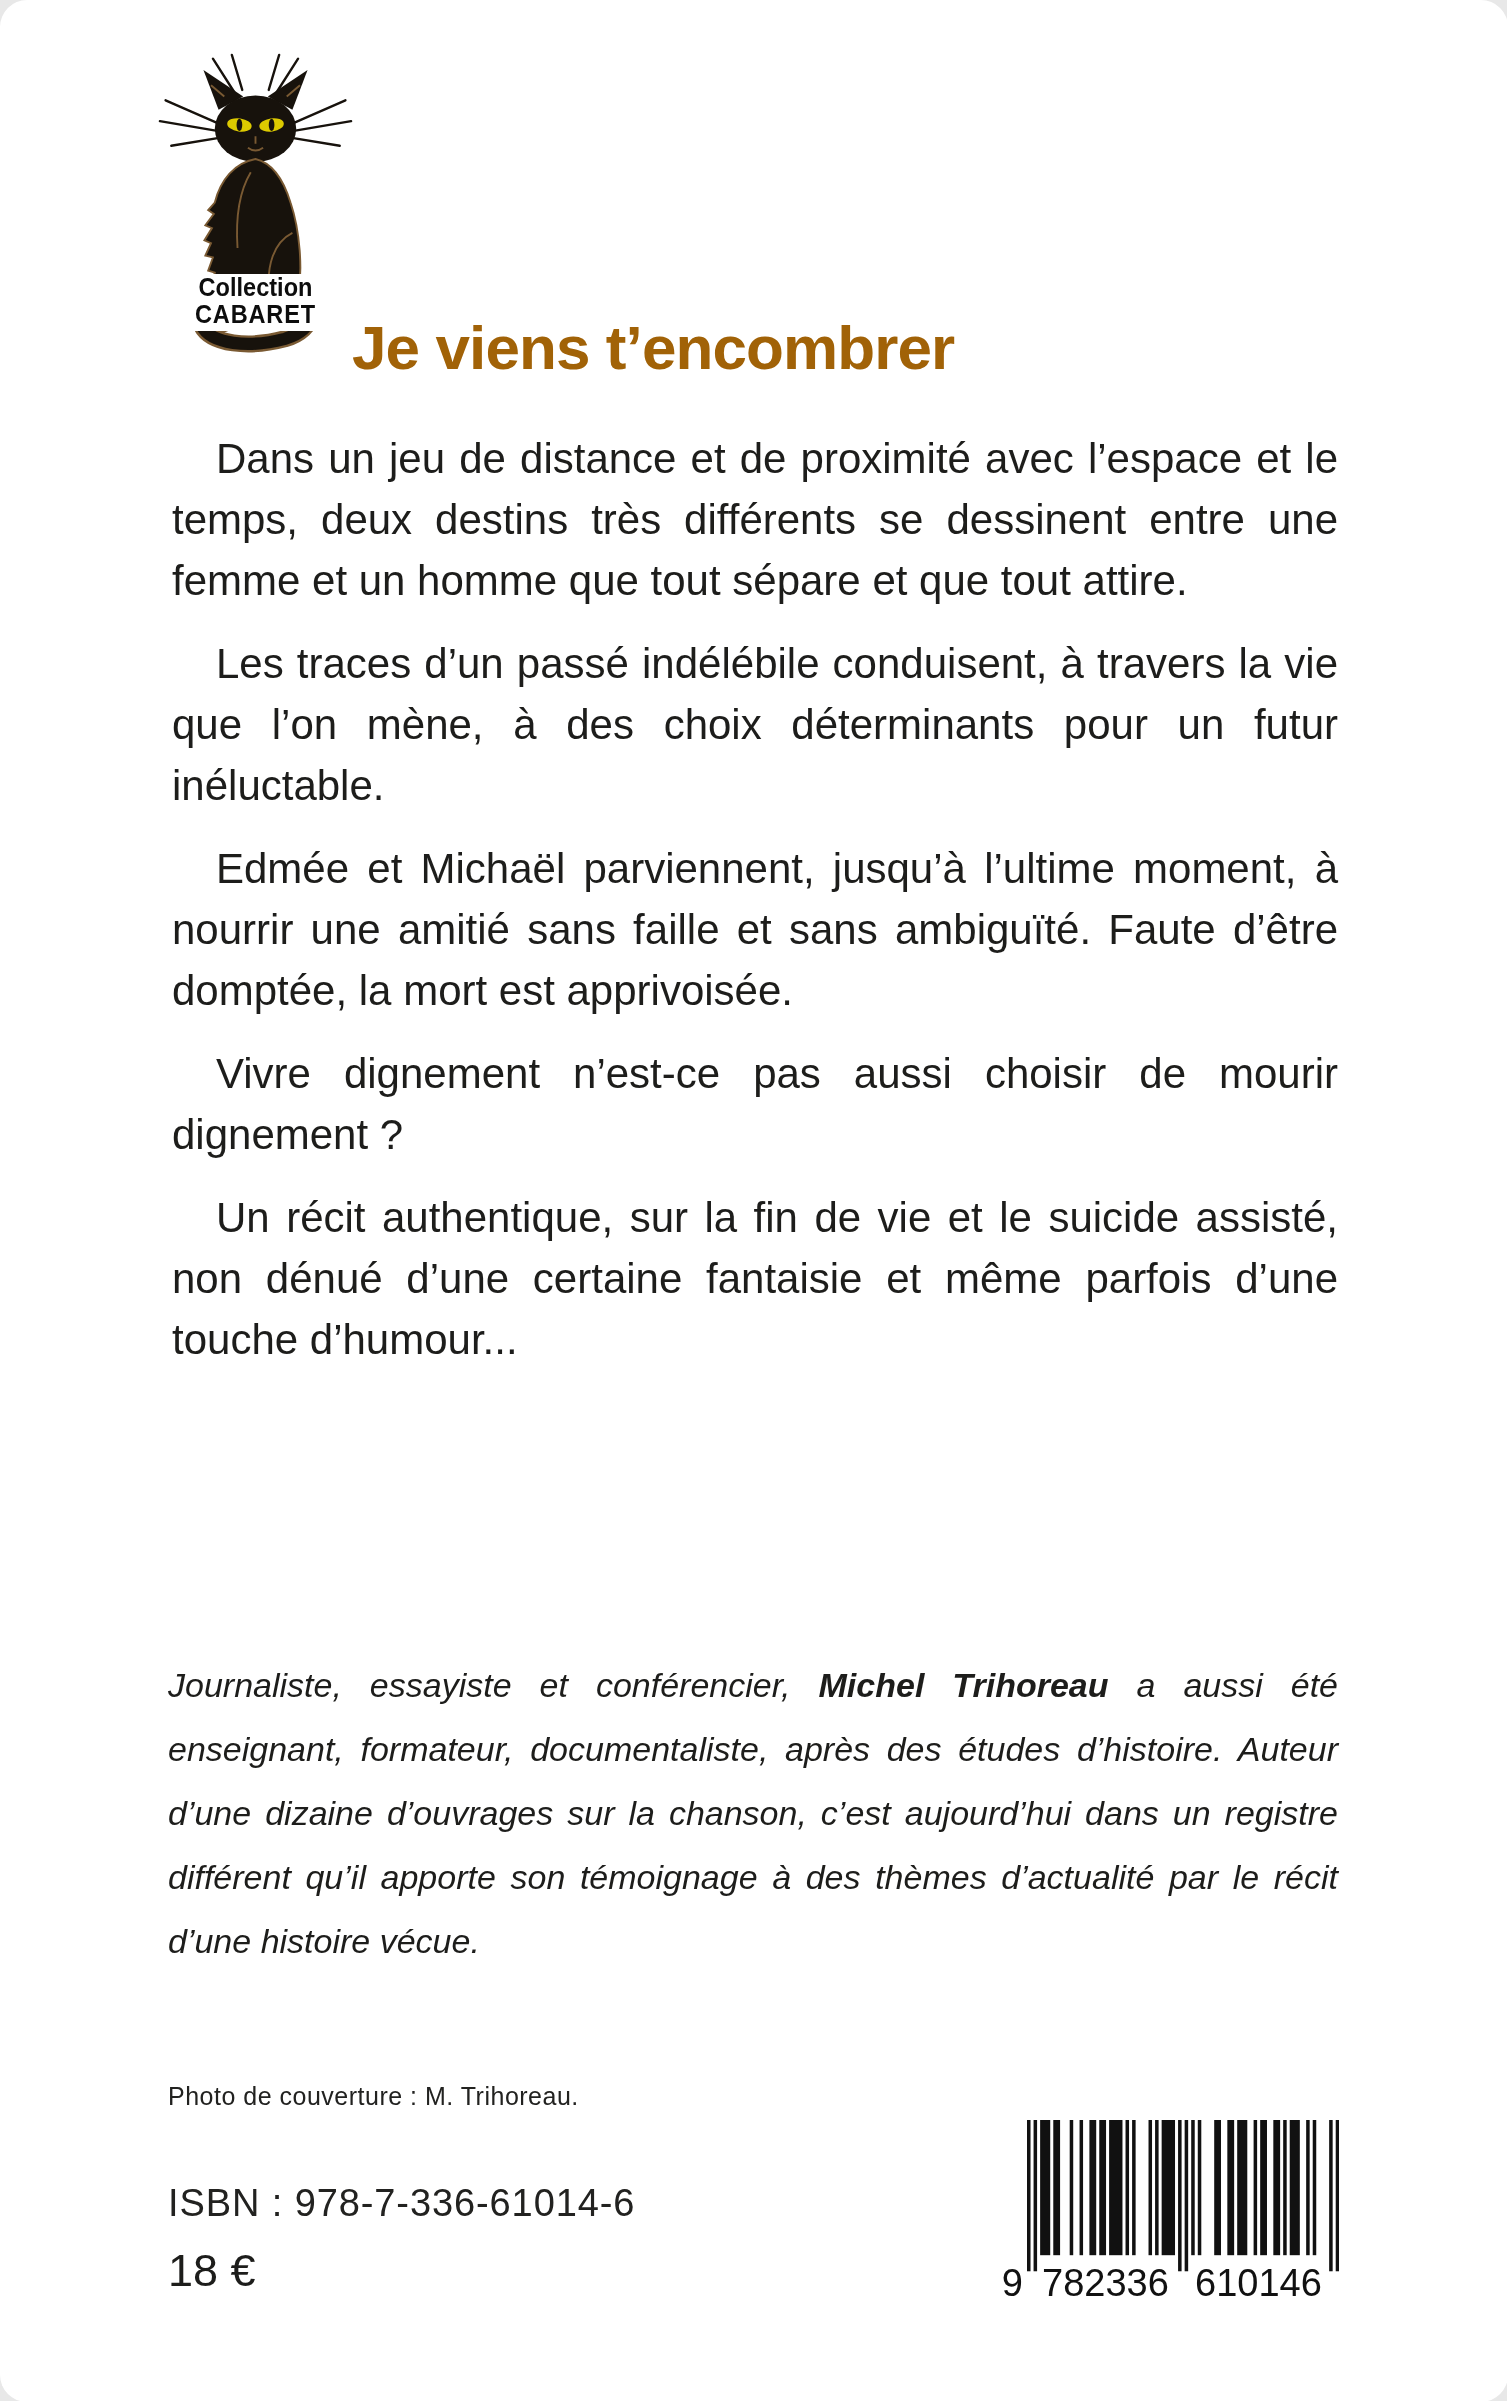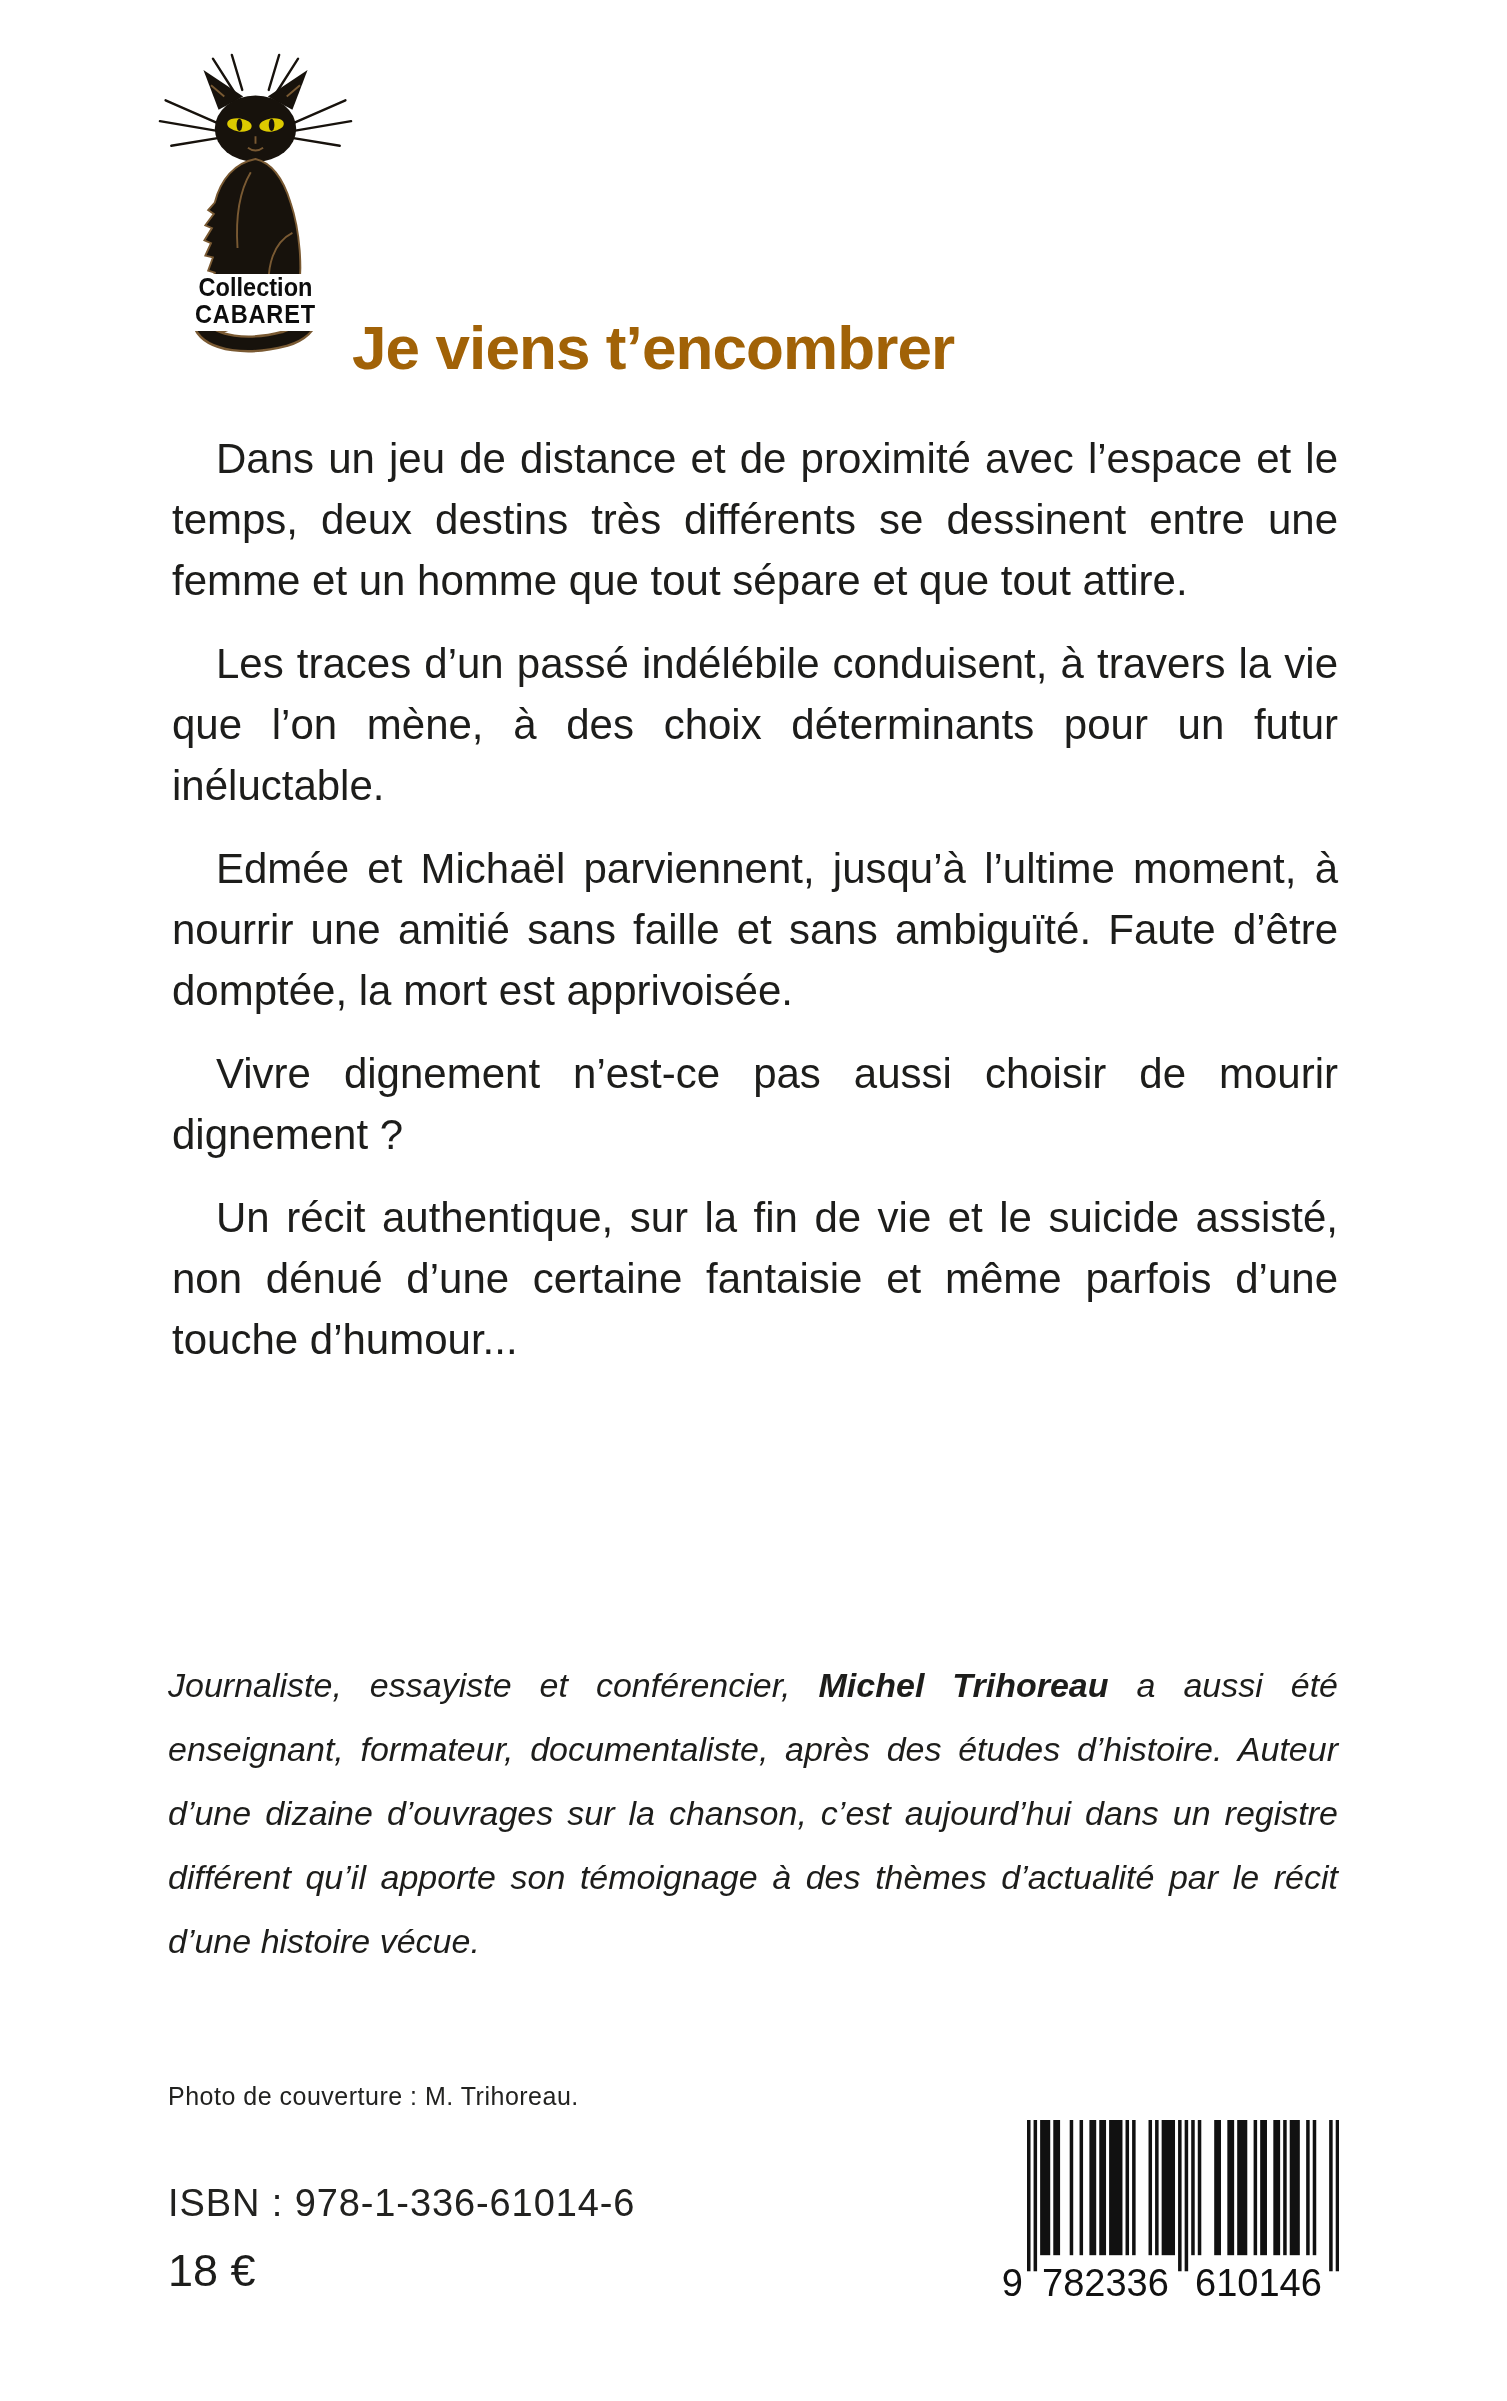--- a/index.html
+++ b/index.html
@@ -4,20 +4,21 @@
 <style>
   html,body{margin:0;padding:0;background:#e8e8e8;}
   .page{
     position:relative;
     width:1508px;height:2402px;
     background:#ffffff;
     font-family:"Liberation Sans", sans-serif;
     color:#1d1d1b;
     overflow:hidden;
     margin:0 auto;
+    border-radius:27px;
   }
   
   .logo{position:absolute;left:156px;top:53px;width:199px;height:301px;}
   .logo svg{position:absolute;left:0;top:0;width:199px;height:301px;}
   .logo-text{
     position:absolute;left:4.7px;top:221px;width:189px;height:57px;
     background:#ffffff;text-align:center;
     font-weight:700;line-height:27.4px;letter-spacing:0px;color:#0d0d0d;
   }
   .logo-line1{font-size:25.6px;display:block;transform:scaleX(0.92);}
@@ -119,21 +120,21 @@
     <p>Edmée et Michaël parviennent, jusqu’à l’ultime moment, à nourrir une amitié sans faille et sans ambiguïté. Faute d’être domptée, la mort est apprivoisée.</p>
     <p>Vivre dignement n’est-ce pas aussi choisir de mourir dignement ?</p>
     <p>Un récit authentique, sur la fin de vie et le suicide assisté, non dénué d’une certaine fantaisie et même parfois d’une touche d’humour...</p>
   </div>
 
   <div class="bio">
     <span>Journaliste, essayiste et conférencier, </span><span class="author">Michel Trihoreau</span><span> a aussi été enseignant, formateur, documentaliste, après des études d’histoire. Auteur d’une dizaine d’ouvrages sur la chanson, c’est aujourd’hui dans un registre différent qu’il apporte son témoignage à des thèmes d’actualité par le récit d’une histoire vécue.</span>
   </div>
 
   <div class="photo-credit">Photo de couverture : M. Trihoreau.</div>
-  <div class="isbn">ISBN : 978-1-336-61014-6</div>
+  <div class="isbn">ISBN : 978-7-336-61014-6</div>
   <div class="price">18 €</div>
 
   <div class="barcode">
     <svg id="bc-svg" width="312" height="156" viewBox="0 0 330 165">
         <rect x="0.00" y="0" width="3.72" height="160" fill="#111"></rect>
         <rect x="6.95" y="0" width="3.72" height="160" fill="#111"></rect>
         <rect x="13.89" y="0" width="10.67" height="143" fill="#111"></rect>
         <rect x="27.79" y="0" width="7.20" height="143" fill="#111"></rect>
         <rect x="45.16" y="0" width="3.72" height="143" fill="#111"></rect>
         <rect x="55.58" y="0" width="3.72" height="143" fill="#111"></rect>

